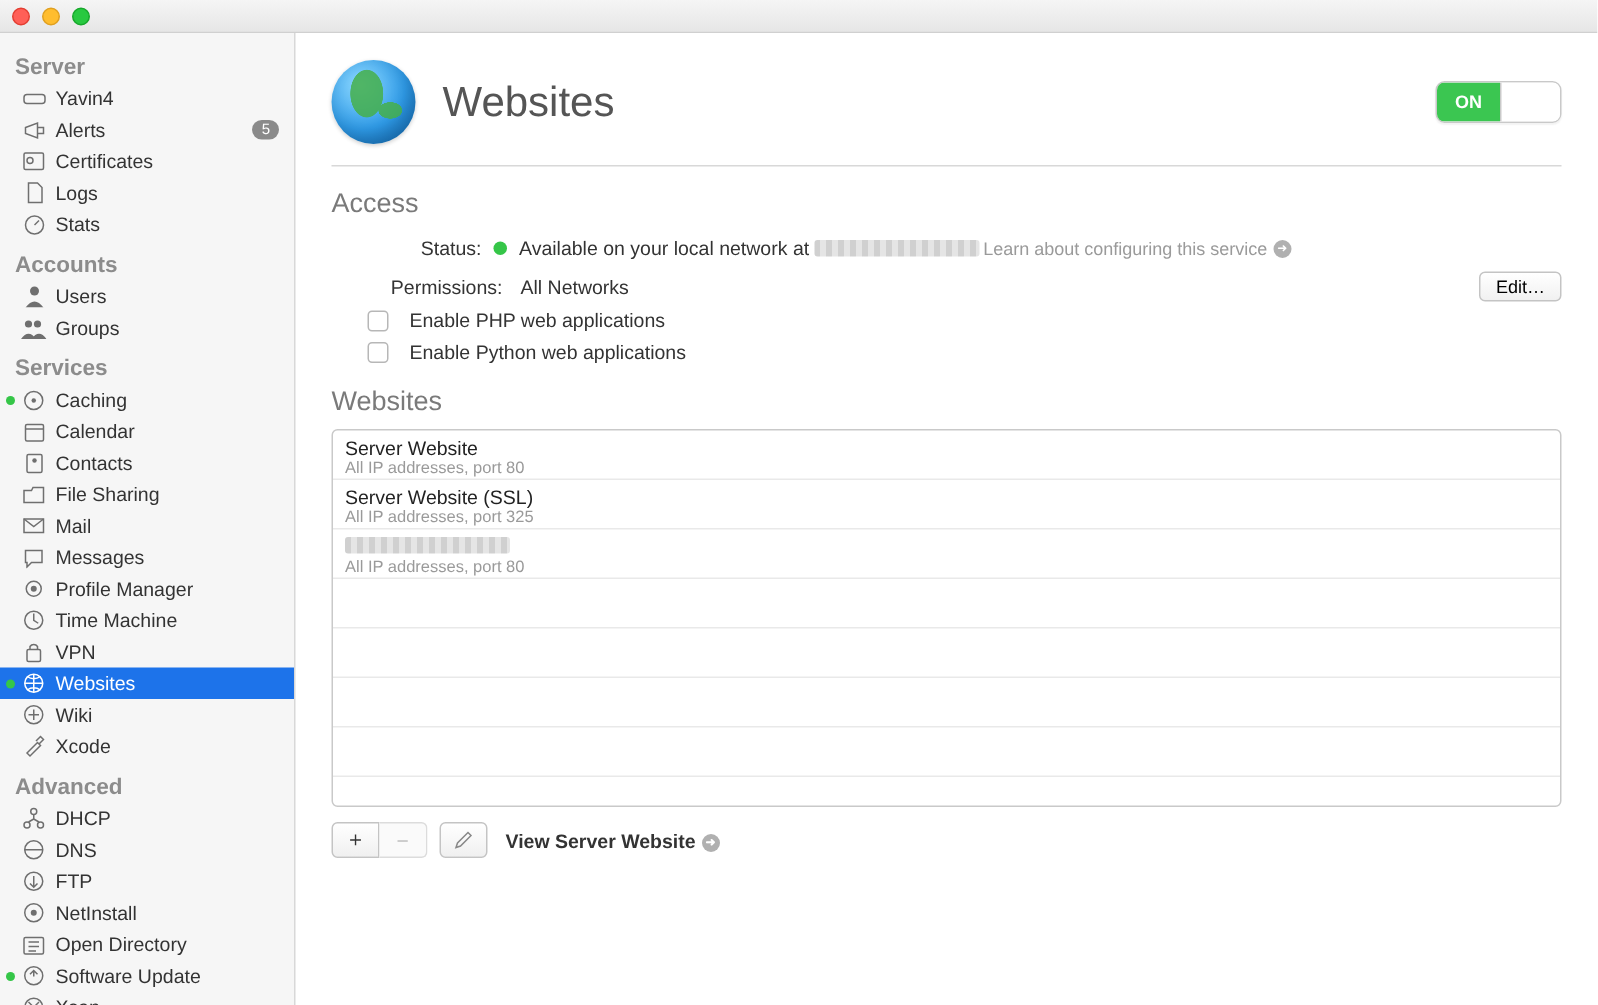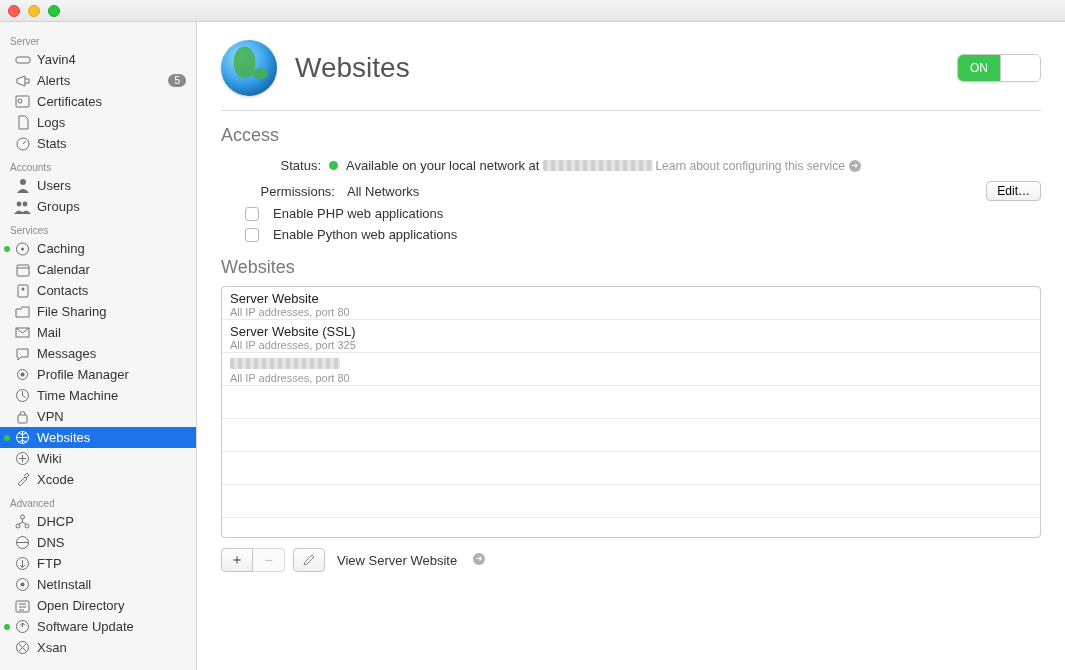--- a/index.html
+++ b/index.html
@@ -39,23 +39,23 @@
 
   
   .sidebar {
     width: 197px;
     background: #f6f6f6;
     border-right: 1px solid #d8d8d8;
     padding: 6px 0 10px 0;
     overflow-y: auto;
   }
   .sb-section-title {
-    font-size: 10px;
+    font-size: 15px;
     color: #8c8c8c;
-    font-weight: 400;
+    font-weight: 700;
     padding: 8px 10px 2px 10px;
   }
   .sb-item {
     display: flex;
     align-items: center;
     gap: 6px;
     padding: 3px 10px 3px 14px;
     cursor: default;
     position: relative;
     user-select: none;
@@ -130,21 +130,21 @@
     width: 84px; height: 28px;
     border: 1px solid #c9c9c9;
     border-radius: 6px;
     display:flex;
     overflow:hidden;
     box-shadow: 0 1px 1px rgba(0,0,0,.05);
   }
   .toggle .on {
     flex:1; background:#3bc651; color:#fff;
     display:flex; align-items:center; justify-content:center;
-    font-size:12px; font-weight:400;
+    font-size:12px; font-weight:700;
   }
   .toggle .knob {
     width:40px; background:#fff;
     border-left:1px solid #c9c9c9;
   }
 
   .hr { height:1px; background:#d8d8d8; margin: 4px 0 14px 0; }
 
   .section-heading {
     font-size: 18px;
@@ -228,21 +228,21 @@
     width:32px; height:24px; border:1px solid #c4c4c4;
     border-radius:4px; background:linear-gradient(#fff,#f0f0f0);
     display:flex; align-items:center; justify-content:center;
     font-size:14px; color:#333;
   }
   .btn-sq.minus{color:#c0c0c0; border-color:#dcdcdc; background:#fafafa;}
   .btn-group{display:flex;}
   .btn-group .btn-sq:first-child{border-top-right-radius:0;border-bottom-right-radius:0;}
   .btn-group .btn-sq:last-child{border-top-left-radius:0;border-bottom-left-radius:0;border-left:0;}
   .view-link {
-    font-size:13px; color:#333; display:flex; align-items:flex-start; gap:16px; margin-left:4px;
+    font-size:13px; color:#333; display:flex; align-items:flex-end; gap:4px; margin-left:4px;font-weight:bold;
   }
 
   
   svg{display:block;}
 </style>
 </head>
 <body>
 
 <div class="titlebar">
   <div class="tb-btn tb-close"></div>

